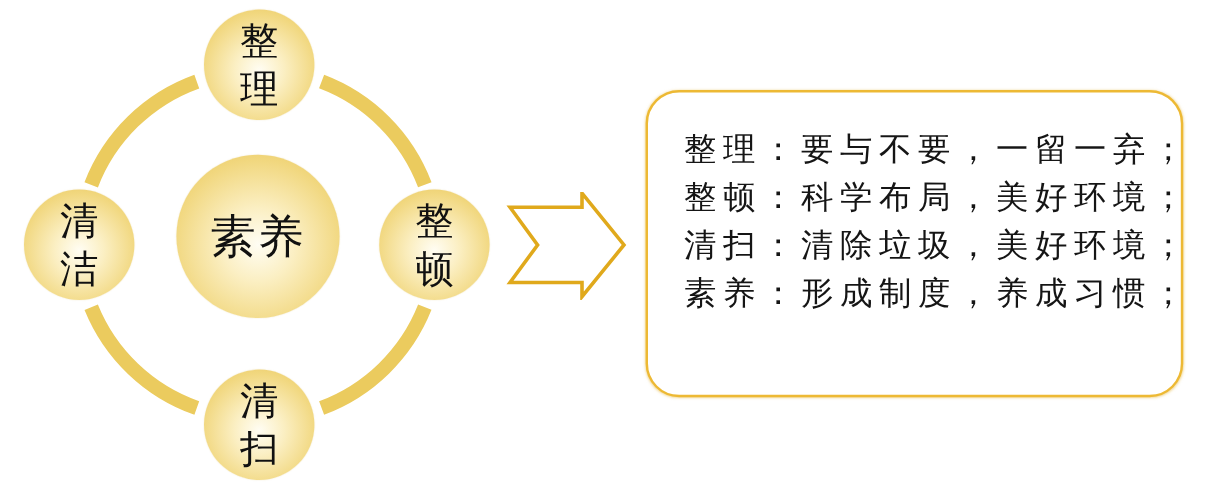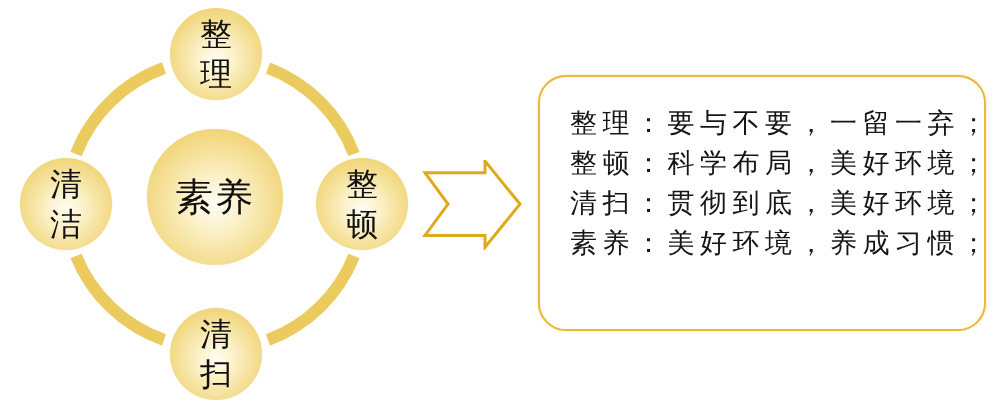--- a/index.html
+++ b/index.html
@@ -42,21 +42,20 @@
     .lines {
       position: absolute;
       left: 30px; top: 28px;
     }
     .line {
       font-size: 27px;
       height: 40px; line-height: 40px;
       letter-spacing: 5.5px;
       color: #151515;
       white-space: nowrap;
-      font-family: Liberation Mono, monospace;
     }
   </style>
 </head>
 <body>
 
 <svg class="ring-svg" width="430" height="414" viewBox="0 0 430 414">
   <g fill="none" stroke="#EBCB5E" stroke-width="12">
 
     <path d="M 76 154 A 148 148 0 0 1 164 68"></path>
 
@@ -90,16 +89,16 @@
 </div>
 
 <svg class="arrow-svg" width="110" height="90" viewBox="0 0 110 90">
   <path d="M 5 12 L 65 12 L 65 -0 L 100 44 L 65 88 L 65 76 L 5 76 L 28 44 Z" transform="translate(0,1) scale(1,0.98)" fill="#FFFFFF" stroke="#E0A91C" stroke-width="3" stroke-linejoin="miter"></path>
 </svg>
 
 <div class="textbox">
   <div class="lines">
     <div class="line">整理：要与不要，一留一弃；</div>
     <div class="line">整顿：科学布局，美好环境；</div>
-    <div class="line">清扫：贯彻到底，美好环境；</div>
-    <div class="line">素养：美好环境，养成习惯；</div>
+    <div class="line">清扫：清除垃圾，美好环境；</div>
+    <div class="line">素养：形成制度，养成习惯；</div>
   </div>
 </div>
 
 </body></html>

